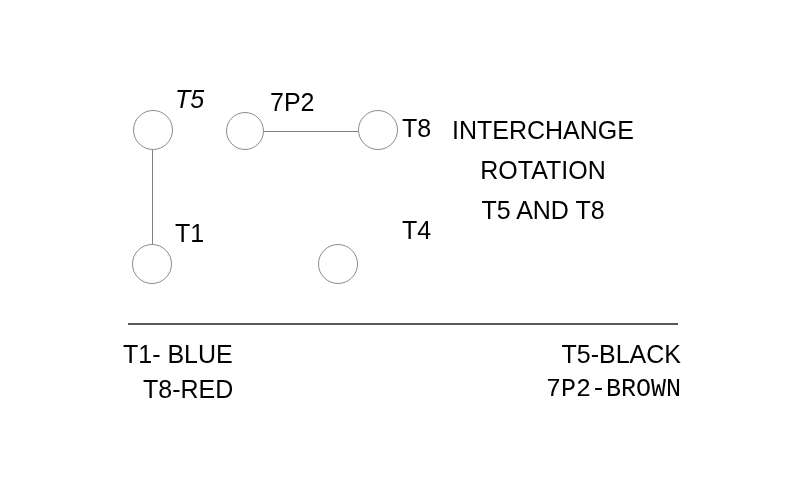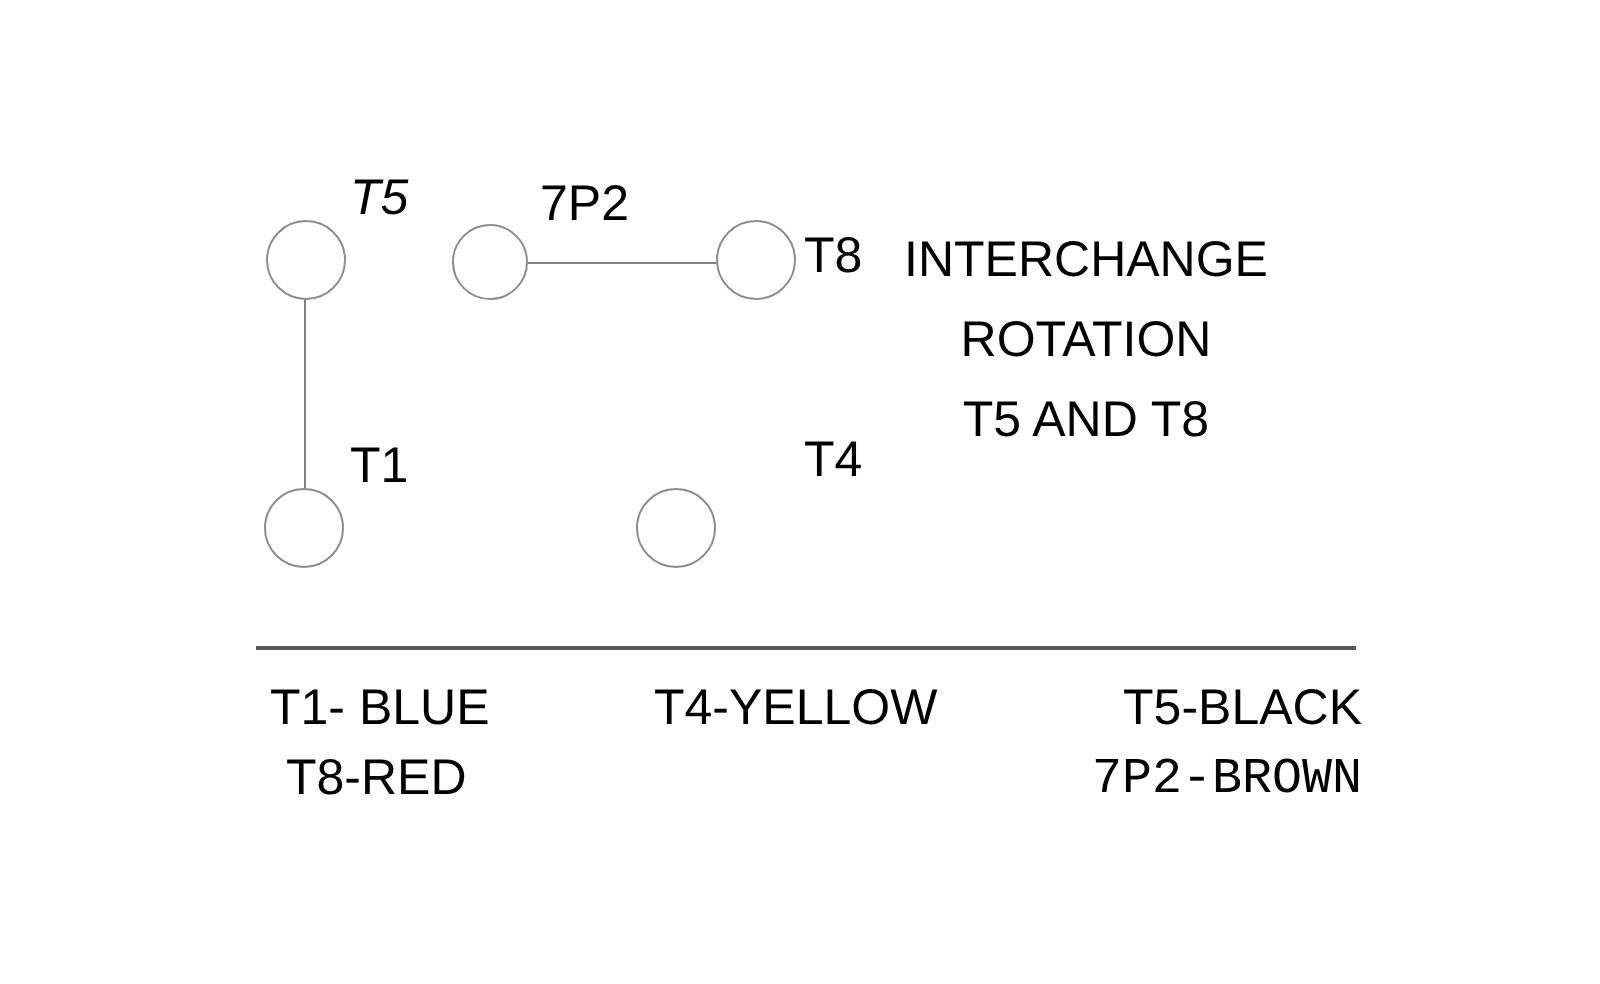--- a/index.html
+++ b/index.html
@@ -55,21 +55,21 @@
     width: 550px;
     height: 2px;
     background: var(--divider, #595959);
   }
   .legend-item {
     position: absolute;
     font-size: 25px;
     line-height: 25px;
     white-space: nowrap;
   }
-  .lg-t1     { left: 135px; top: 342px; text-align: center; }
+  .lg-t1     { left: 123px; top: 342px; text-align: center; }
   .lg-t4     { left: 327px; top: 342px; }
   .lg-t5     { right: 119px; top: 342px; text-align: right; margin-left: 40px; }
   .lg-t8     { left: 143px; top: 377px; }
   .lg-7p2    { right: 119px; top: 377px; text-align: right; font-family: Liberation Mono, monospace; }
 </style>
 </head>
 <body>
 
 <div class="canvas">
 
@@ -90,18 +90,17 @@
 
   <div class="note">
     <div class="note-line">INTERCHANGE</div>
     <div class="note-line">ROTATION</div>
     <div class="note-line">T5 AND T8</div>
   </div>
 
   <div class="divider"></div>
 
   <div class="legend-item lg-t1">T1- BLUE</div>
-  <div class="legend-item lg-t4">T4-YELLOW</div>
   <div class="legend-item lg-t5">T5-BLACK</div>
   <div class="legend-item lg-t8">T8-RED</div>
   <div class="legend-item lg-7p2">7P2-BROWN</div>
 
 </div>
 
 </body></html>

